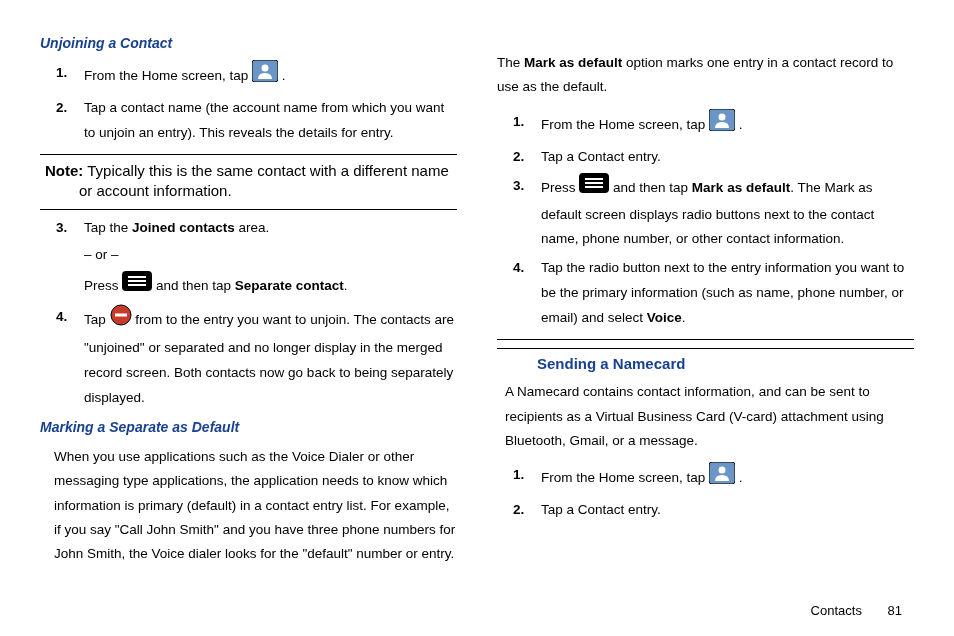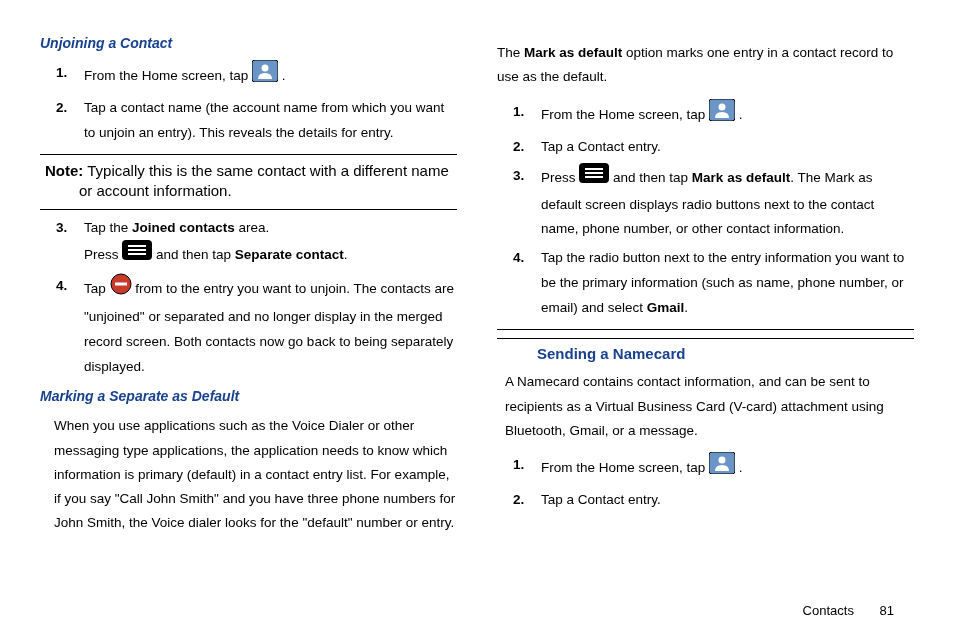--- a/index.html
+++ b/index.html
@@ -79,21 +79,21 @@
     .or { margin: 2px 0 4px 0; }
     .icon-box {
       display: inline-block;
       vertical-align: middle;
       position: relative;
       top: -1px;
     }
     .footer {
       position: absolute;
       bottom: 18px;
-      right: 60px;
+      right: 52px;
       font-size: 13px;
       color: #000;
     }
     .footer .pnum { margin-left: 22px; }
   </style>
 </head>
 <body>
 
 <div class="columns">
   <div class="col">
@@ -113,20 +113,21 @@
       <li><span>Tap a contact name (the account name from which you want to unjoin an entry). This reveals the details for entry.</span></li>
     </ol>
     <hr class="note-rule">
     <p class="note">
       <span class="note-label">Note:</span><span> Typically this is the same contact with a different name or account information.</span>
     </p>
     <hr class="note-rule">
     <ol start="3" style="counter-reset: item 2;">
       <li>
         <span>Tap the </span><span class="bold">Joined contacts</span><span> area.</span>
+        <div class="or">– or –</div>
         <div>
           <span>Press </span>
           <span class="icon-box">
             <svg width="30" height="20">
                 <rect x="0" y="0" width="30" height="20" rx="4" fill="#000"></rect>
                 <rect x="6" y="5" width="18" height="2" fill="#fff"></rect>
                 <rect x="6" y="9" width="18" height="2" fill="#fff"></rect>
                 <rect x="6" y="13" width="18" height="2" fill="#fff"></rect>
               </svg>
           </span>
@@ -142,21 +143,21 @@
             </svg>
         </span>
         <span> from to the entry you want to unjoin. The contacts are "unjoined" or separated and no longer display in the merged record screen. Both contacts now go back to being separately displayed.</span>
       </li>
     </ol>
     <div class="subheading" style="margin-top:8px;">Marking a Separate as Default</div>
     <p class="para">When you use applications such as the Voice Dialer or other messaging type applications, the application needs to know which information is primary (default) in a contact entry list. For example, if you say "Call John Smith" and you have three phone numbers for John Smith, the Voice dialer looks for the "default" number or entry.</p>
   </div>
 
   <div class="col">
-    <p class="para noindent" style="margin-top:6px;">
+    <p class="para noindent" style="margin-top:16px;">
       <span>The </span><span class="bold">Mark as default</span><span> option marks one entry in a contact record to use as the default.</span>
     </p>
     <ol>
       <li>
         <span>From the Home screen, tap </span>
         <span class="icon-box">
           <svg width="26" height="22">
               <rect x="0" y="0" width="26" height="22" rx="3" fill="#6a95c6" stroke="#000" stroke-width="1"></rect>
               <circle cx="13" cy="8" r="3.5" fill="#fff"></circle>
               <path d="M6 19 Q6 13 13 13 Q20 13 20 19 Z" fill="#fff"></path>
@@ -171,21 +172,21 @@
           <svg width="30" height="20">
               <rect x="0" y="0" width="30" height="20" rx="4" fill="#000"></rect>
               <rect x="6" y="5" width="18" height="2" fill="#fff"></rect>
               <rect x="6" y="9" width="18" height="2" fill="#fff"></rect>
               <rect x="6" y="13" width="18" height="2" fill="#fff"></rect>
             </svg>
         </span>
         <span> and then tap </span><span class="bold">Mark as default</span><span>. The Mark as default screen displays radio buttons next to the contact name, phone number, or other contact information.</span>
       </li>
       <li>
-        <span>Tap the radio button next to the entry information you want to be the primary information (such as name, phone number, or email) and select </span><span class="bold">Gmail</span><span>.</span>
+        <span>Tap the radio button next to the entry information you want to be the primary information (such as name, phone number, or email) and select </span><span class="bold">Voice</span><span>.</span>
       </li>
     </ol>
     <hr class="note-rule">
     <hr class="note-rule">
     <div class="heading">Sending a Namecard</div>
     <p class="para" style="margin-left:8px;">A Namecard contains contact information, and can be sent to recipients as a Virtual Business Card (V-card) attachment using Bluetooth, Gmail, or a message.</p>
     <ol>
       <li>
         <span>From the Home screen, tap </span>
         <span class="icon-box">

